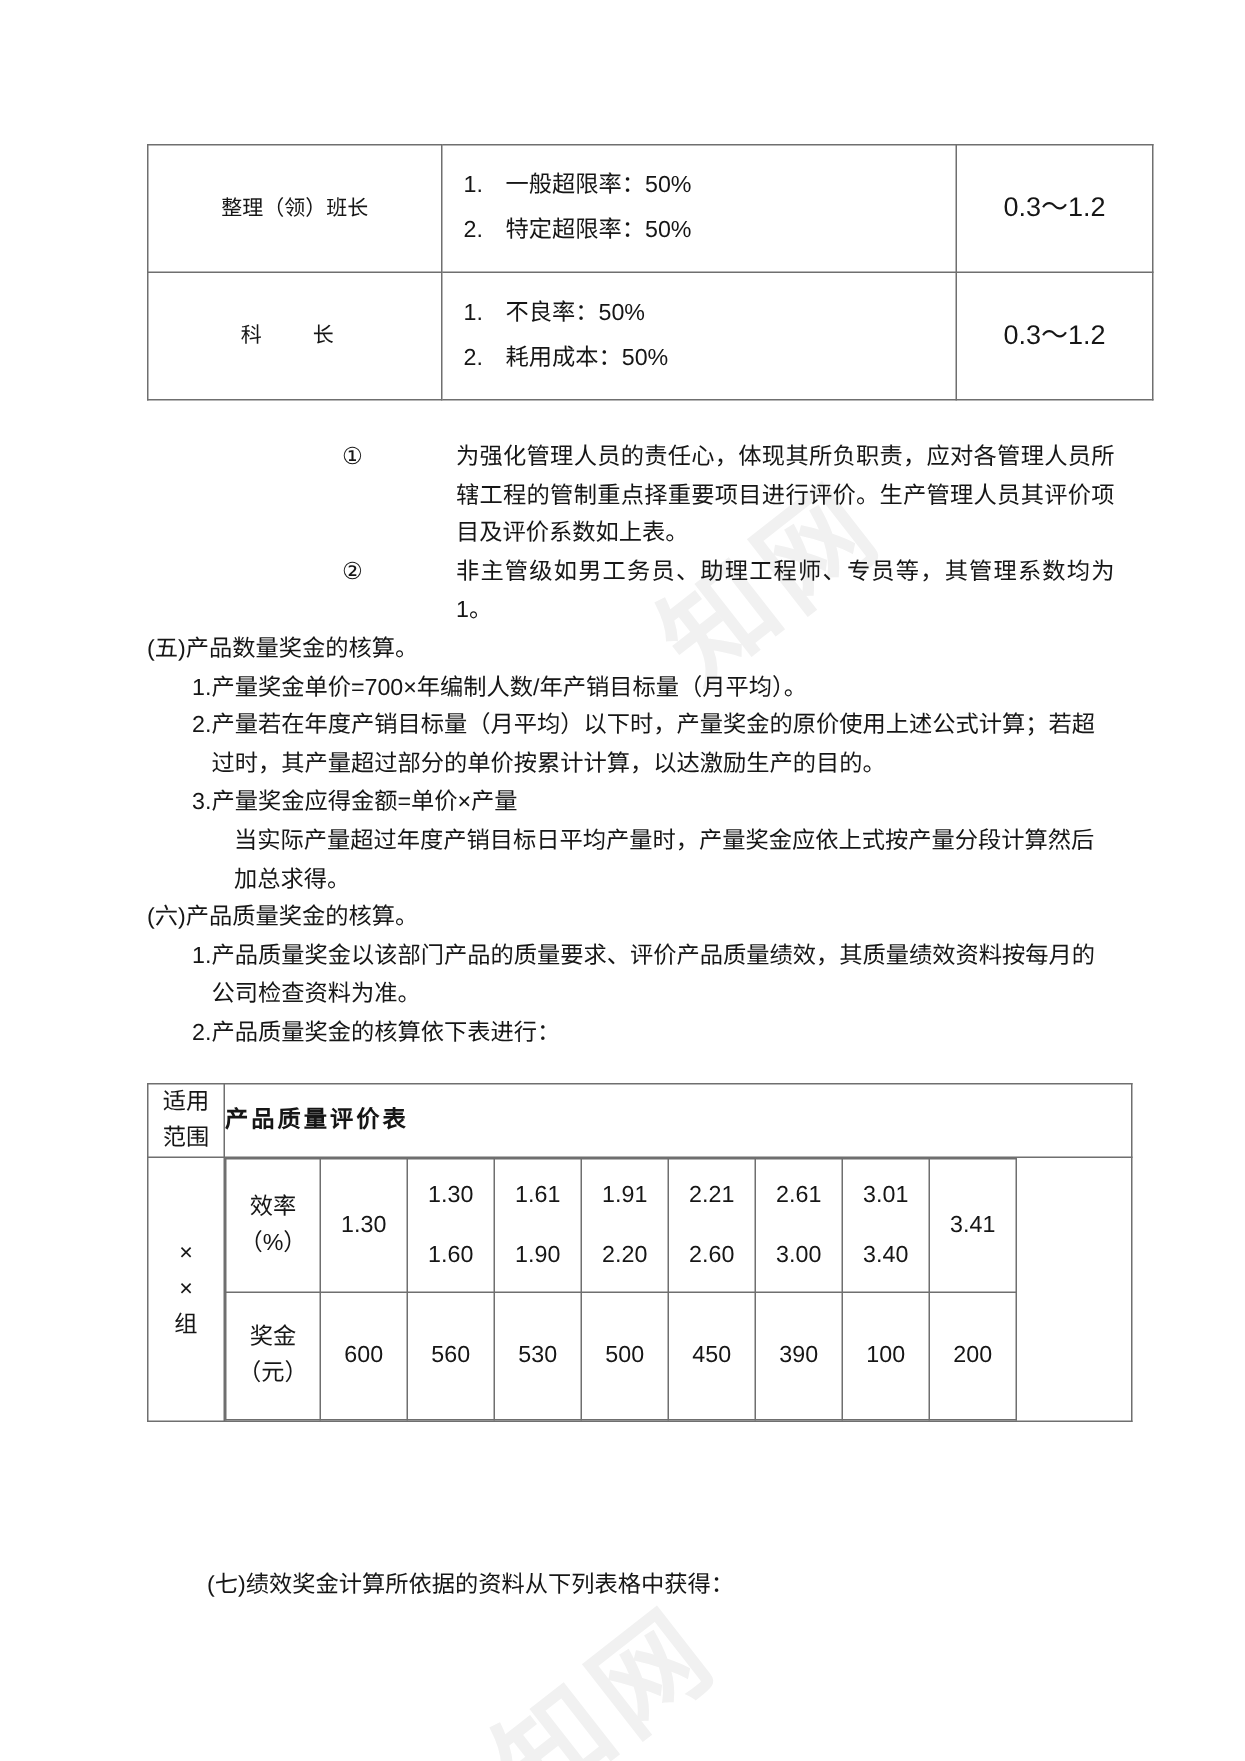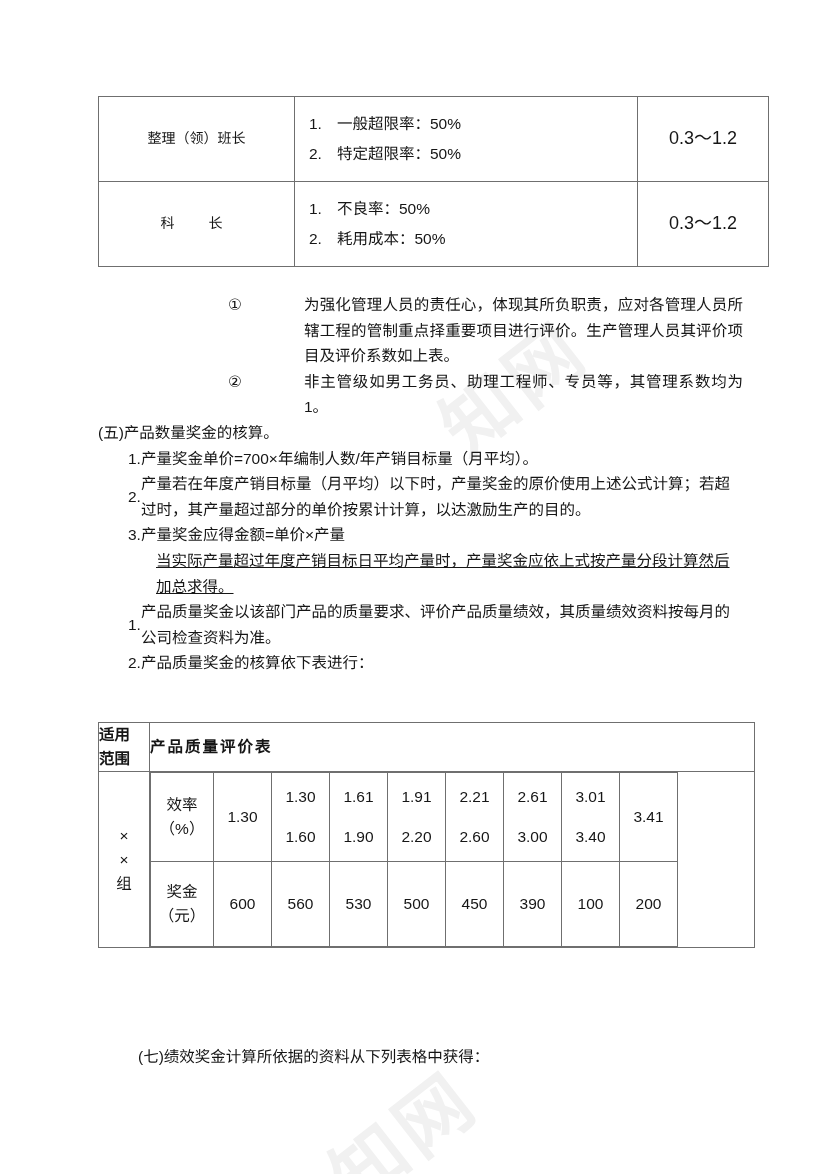--- a/index.html
+++ b/index.html
@@ -96,30 +96,30 @@
   
   .para-block {
     position: absolute;
     left: 98px;
     width: 645px;
     font-size: 15.5px;
     line-height: 25.6px;
   }
   .p-row {
     display: flex;
-    align-items: center;
+    align-items: flex-start;
   }
   .p-row .marker {
     flex: 0 0 auto;
     white-space: pre;
   }
   .p-row .body { flex: 1 1 auto; }
   .p-lvl1 { margin-left: 0px; }
   .p-lvl2 { margin-left: 30px; }
-  .p-lvl3 { margin-left: 58px; text-decoration: underline; }
+  .p-lvl3 { margin-left: 58px; }
 
   .circ-row {
     display: flex;
     align-items: flex-start;
     margin-left: 130px;
   }
   .circ-row .marker {
     flex: 0 0 76px;
   }
   .circ-row .body {
@@ -132,25 +132,25 @@
     position: absolute;
     left: 98px;
     top: 722px;
     width: 657px;
   }
   #table-quality > tbody > tr > td {
     border: 1px solid #6f6f6f;
   }
   td.scope-head {
     width: 50px;
-    text-align: left;
+    text-align: center;
     font-size: 15.5px;
     line-height: 1.95;
     padding: 7px 2px;
-    font-weight: 700;
+    font-weight: 400;
   }
   td.title-head {
     text-align: left;
     font-size: 16px;
     font-weight: 700;
     letter-spacing: 2px;
     padding: 14px 4px 32px;
   }
   td.scope-body {
     width: 50px;
@@ -283,20 +283,23 @@
 
       <div class="p-row p-lvl2">
         <span class="marker">3.</span>
         <span class="body">产量奖金应得金额=单价×产量</span>
       </div>
 
       <div class="p-row p-lvl3">
         <span class="body">当实际产量超过年度产销目标日平均产量时，产量奖金应依上式按产量分段计算然后加总求得。</span>
       </div>
 
+      <div class="p-row p-lvl1">
+        <span class="body">(六)产品质量奖金的核算。</span>
+      </div>
 
       <div class="p-row p-lvl2">
         <span class="marker">1.</span>
         <span class="body">产品质量奖金以该部门产品的质量要求、评价产品质量绩效，其质量绩效资料按每月的公司检查资料为准。</span>
       </div>
 
       <div class="p-row p-lvl2">
         <span class="marker">2.</span>
         <span class="body">产品质量奖金的核算依下表进行：</span>
       </div>

